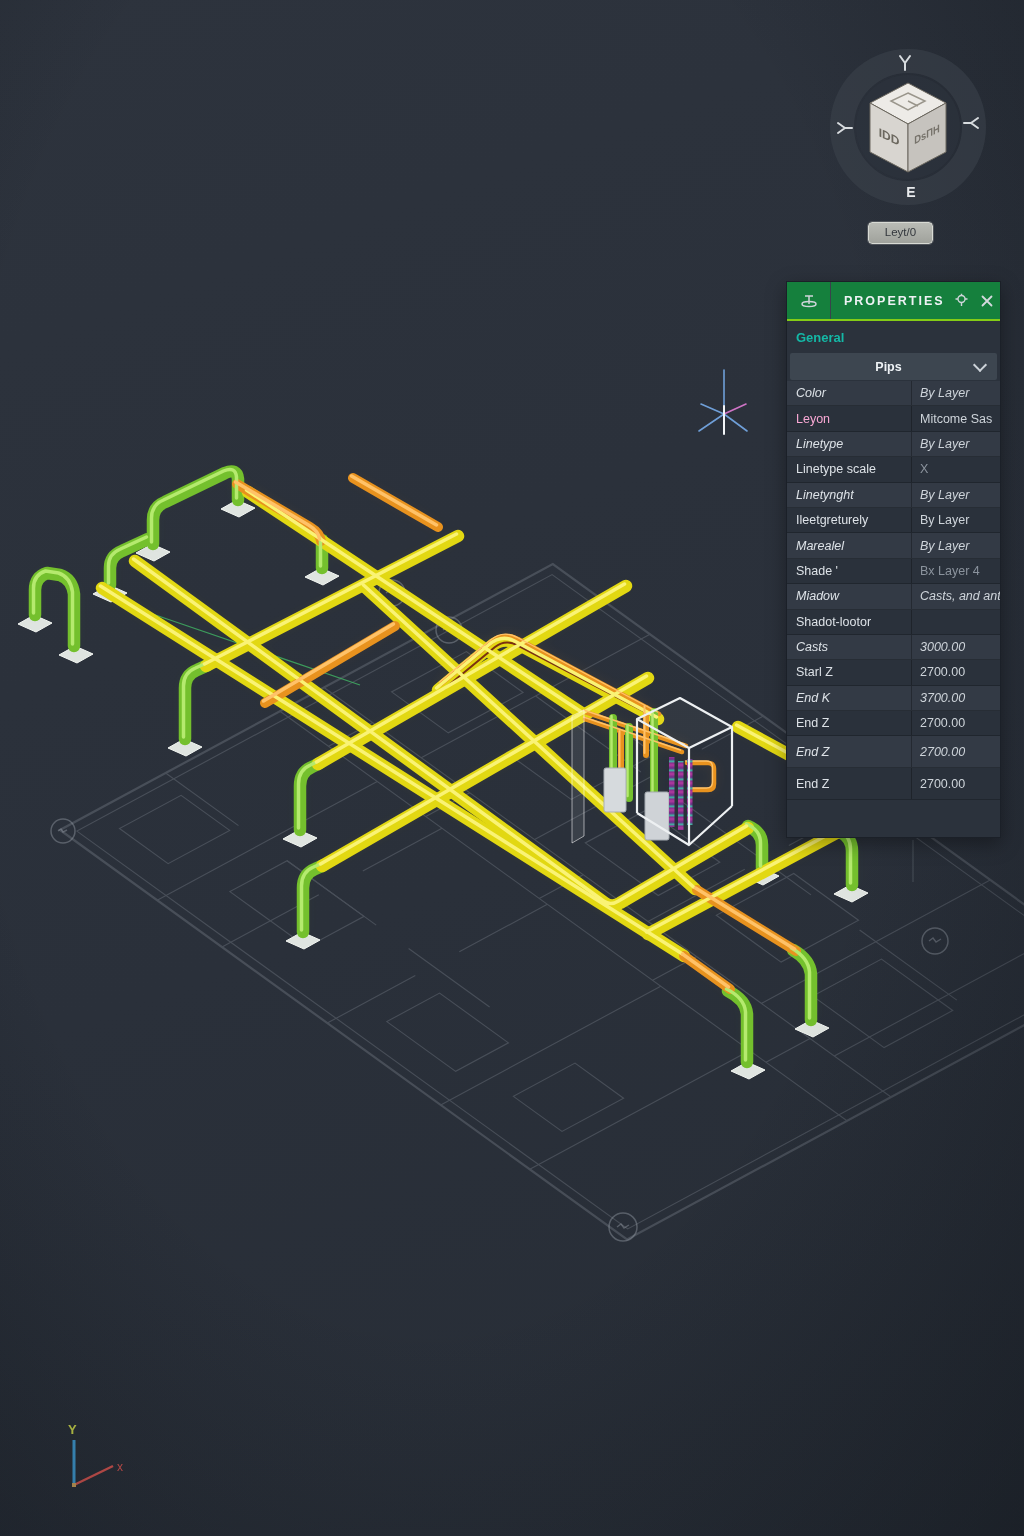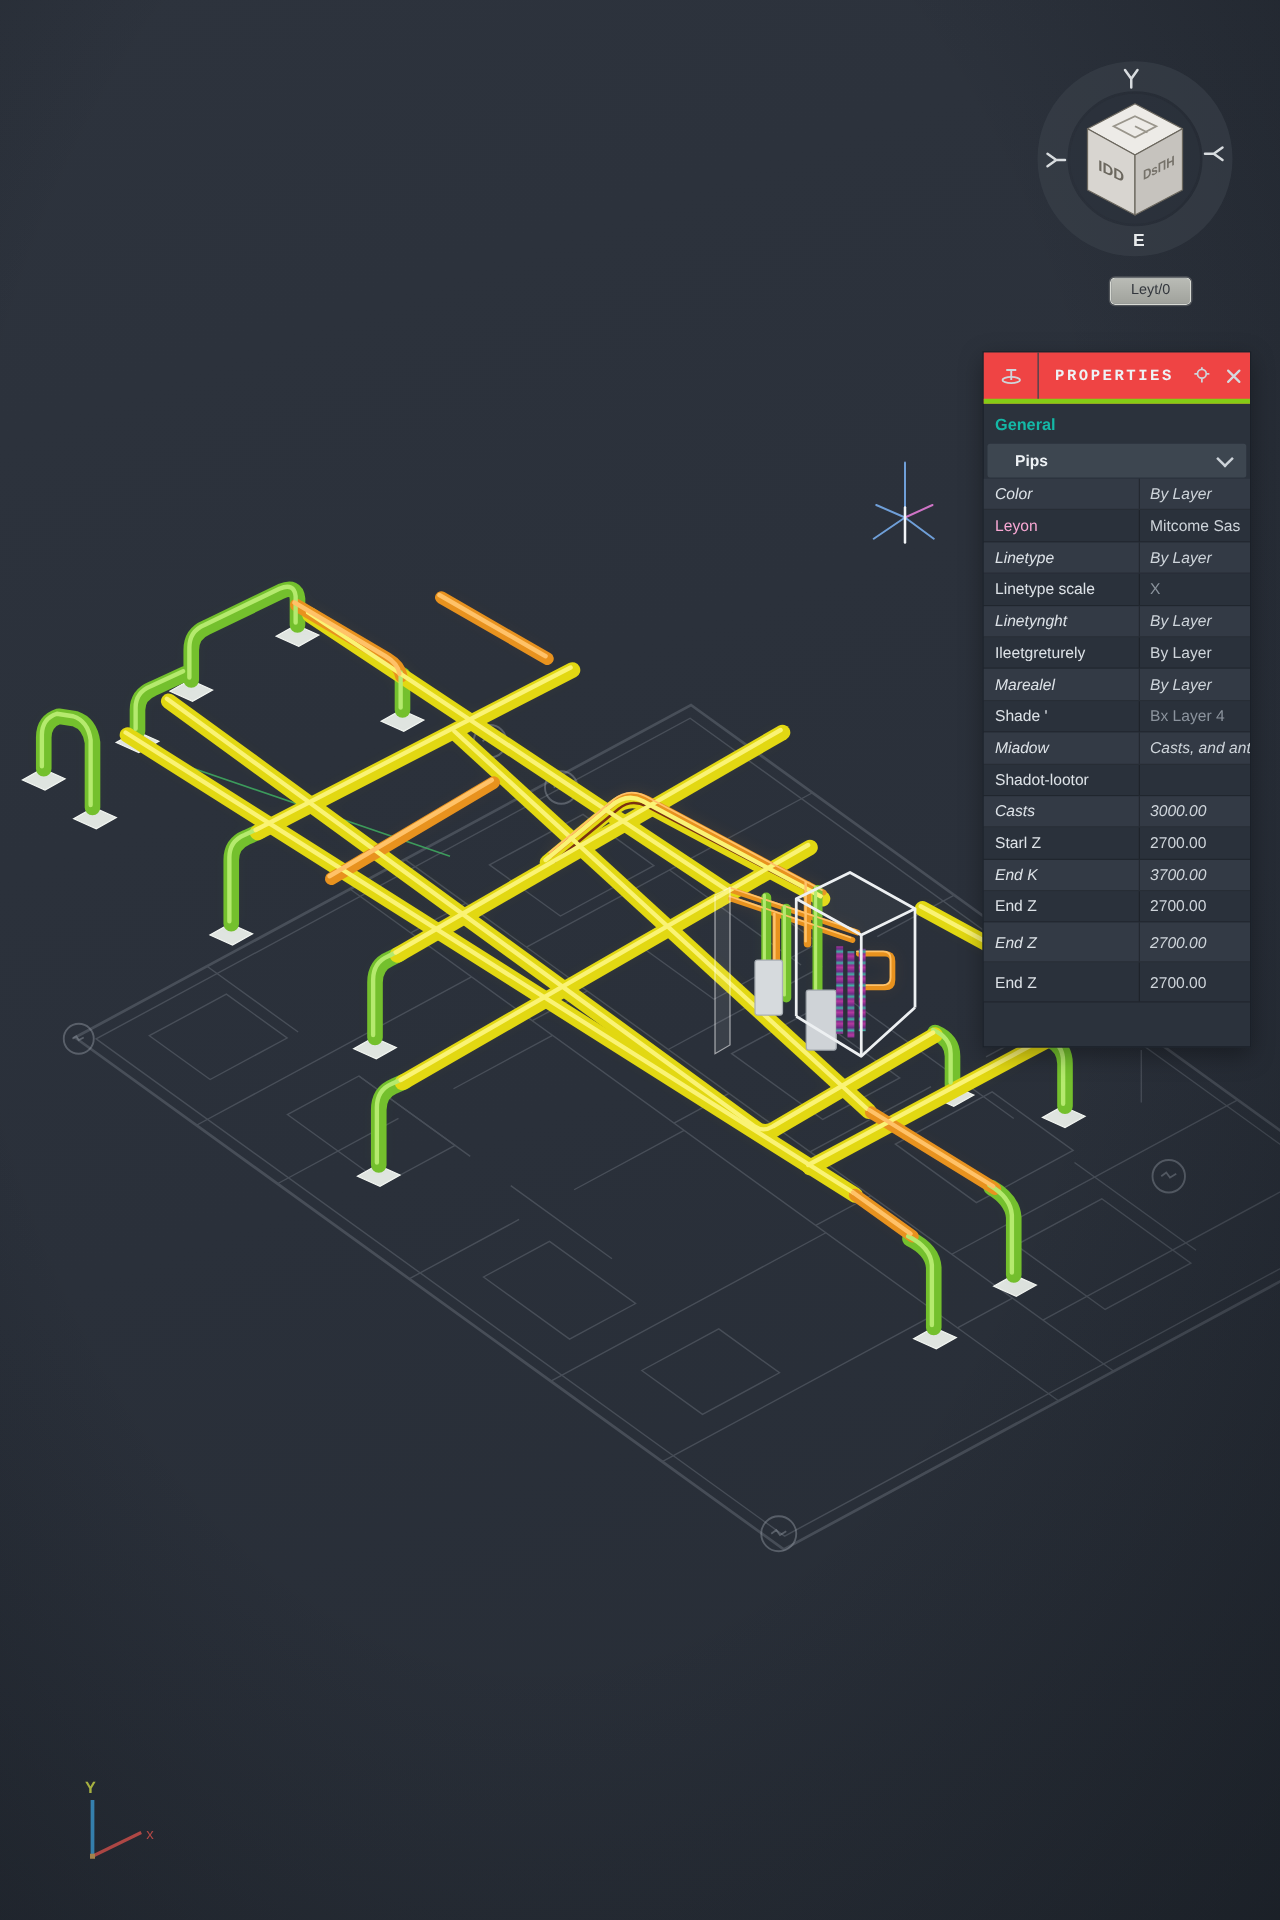--- a/index.html
+++ b/index.html
@@ -28,47 +28,47 @@
   .plan path,.plan rect,.plan line{fill:none;stroke:#8d949e;vector-effect:non-scaling-stroke;}
   .plan{opacity:.30;}
   .plan .heavy{stroke-width:2.2;}
   .plan .lite{stroke-width:1.1;}
   .mark{fill:none;stroke:#9aa1ab;opacity:.42;}
 
   
   #props{position:absolute;left:786px;top:281px;width:215px;height:557px;
     background:#2b323c;border:1px solid #1b2028;box-sizing:border-box;
     box-shadow:0 6px 18px rgba(0,0,0,.35);color:#d9dee3;font-size:12.5px;z-index:10;}
-  #props .hdr{height:37px;display:flex;align-items:center;background:#ef4444;
-    border-bottom:4px solid #84cc16;font-family:Liberation Mono, monospace;}
+  #props .hdr{height:37px;display:flex;align-items:center;background:#15803d;
+    border-bottom:2px solid #84cc16;}
   #props .hdr .iconbox{width:43px;height:100%;display:flex;align-items:center;justify-content:center;
     border-right:1px solid #3a424c;}
   #props .hdr .title{flex:1;padding-left:13px;font-weight:600;letter-spacing:2px;
     font-size:12.5px;color:#eef2f5;}
   #props .hdr .hbtn{width:26px;height:100%;display:flex;align-items:center;justify-content:center;cursor:default;}
   .section{height:32px;line-height:34px;padding-left:9px;font-weight:700;font-size:13px;color:#14b8a6;}
   .selrow{height:27px;margin:0 3px 1px 3px;background:#3d4650;border-radius:2px;
     display:flex;align-items:center;}
-  .selrow .sel-label{flex:1;padding-left:22px;font-weight:700;color:#eef2f5;}
+  .selrow .sel-label{flex:1;padding-left:12px;font-weight:700;color:#eef2f5;text-align:center;}
   .selrow .chev{width:8px;height:8px;border-right:2px solid #cdd3d9;border-bottom:2px solid #cdd3d9;
     transform:rotate(45deg);margin-right:12px;margin-top:-4px;}
   .prow{display:flex;align-items:center;height:25.4px;border-bottom:1px solid rgba(0,0,0,.22);box-sizing:border-box;}
   .prow.tall{height:32px;}
   .prow.bga{background:#333a45;font-style:italic;}
   .prow.bgb{background:#2a313b;}
   .prow .plabel{width:124px;padding-left:9px;box-sizing:border-box;color:#dde2e7;
     white-space:nowrap;overflow:hidden;}
   .prow .plabel.dim{color:#f9a8d4;}
   .prow .pvalue{flex:1;padding-left:8px;border-left:1px solid rgba(0,0,0,.28);
     color:#ced4da;white-space:nowrap;overflow:hidden;align-self:stretch;display:flex;align-items:center;}
   .prow .pvalue.muted{color:#8b939d;}
 
   
   #vcube{position:absolute;left:813px;top:18px;width:190px;height:200px;z-index:5;}
-  #layoutbtn{position:absolute;left:888px;top:222px;width:63px;height:20px;z-index:5;
+  #layoutbtn{position:absolute;left:868px;top:222px;width:63px;height:20px;z-index:5;
     background:linear-gradient(#b9bbb5,#a0a29c);border:1px solid #d8dad4;outline:1px solid #50545a;
     border-radius:4px;color:#33373d;font-size:11.5px;line-height:19px;text-align:center;}
 </style>
 </head>
 <body>
 
 <div id="stage">
 
   <svg id="canvas" width="1024" height="1536" viewBox="0 0 1024 1536" style="position:absolute;left:0;top:0;">
 

